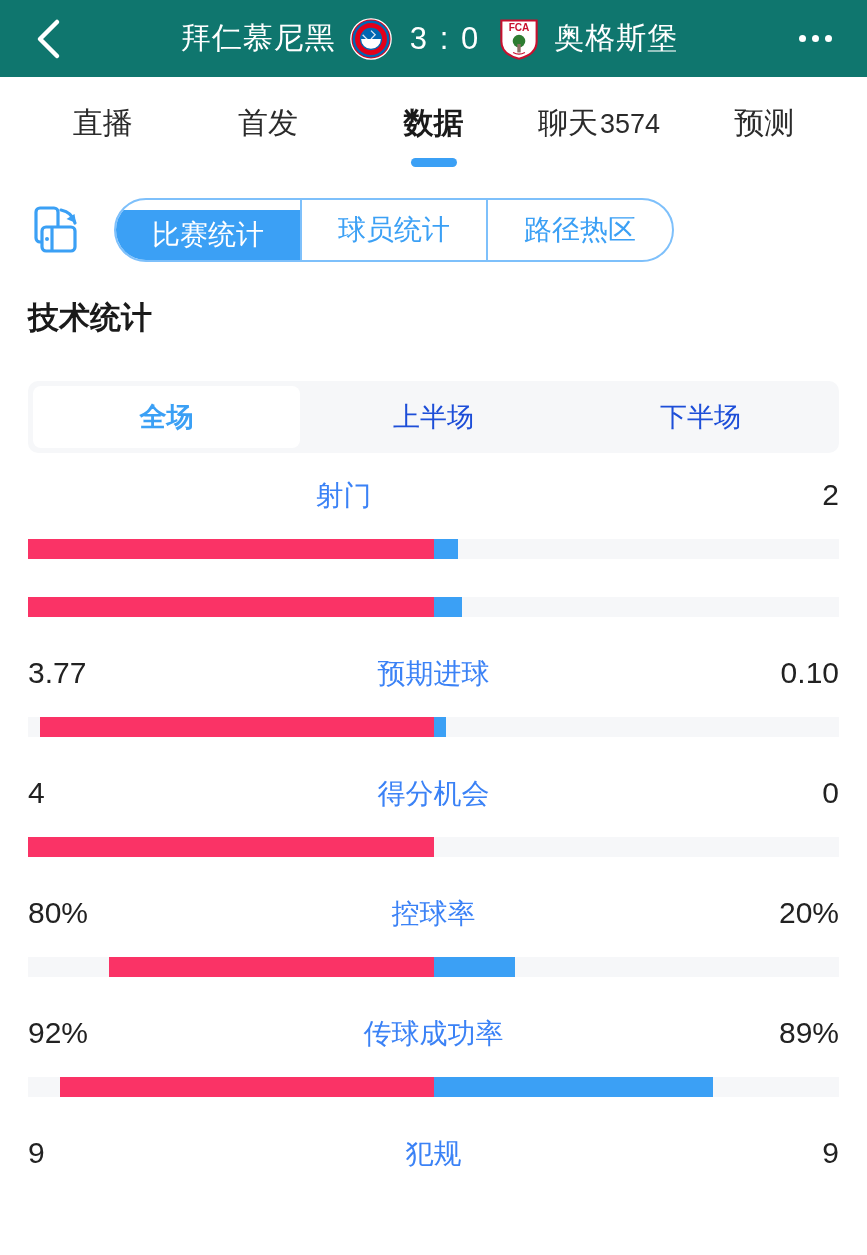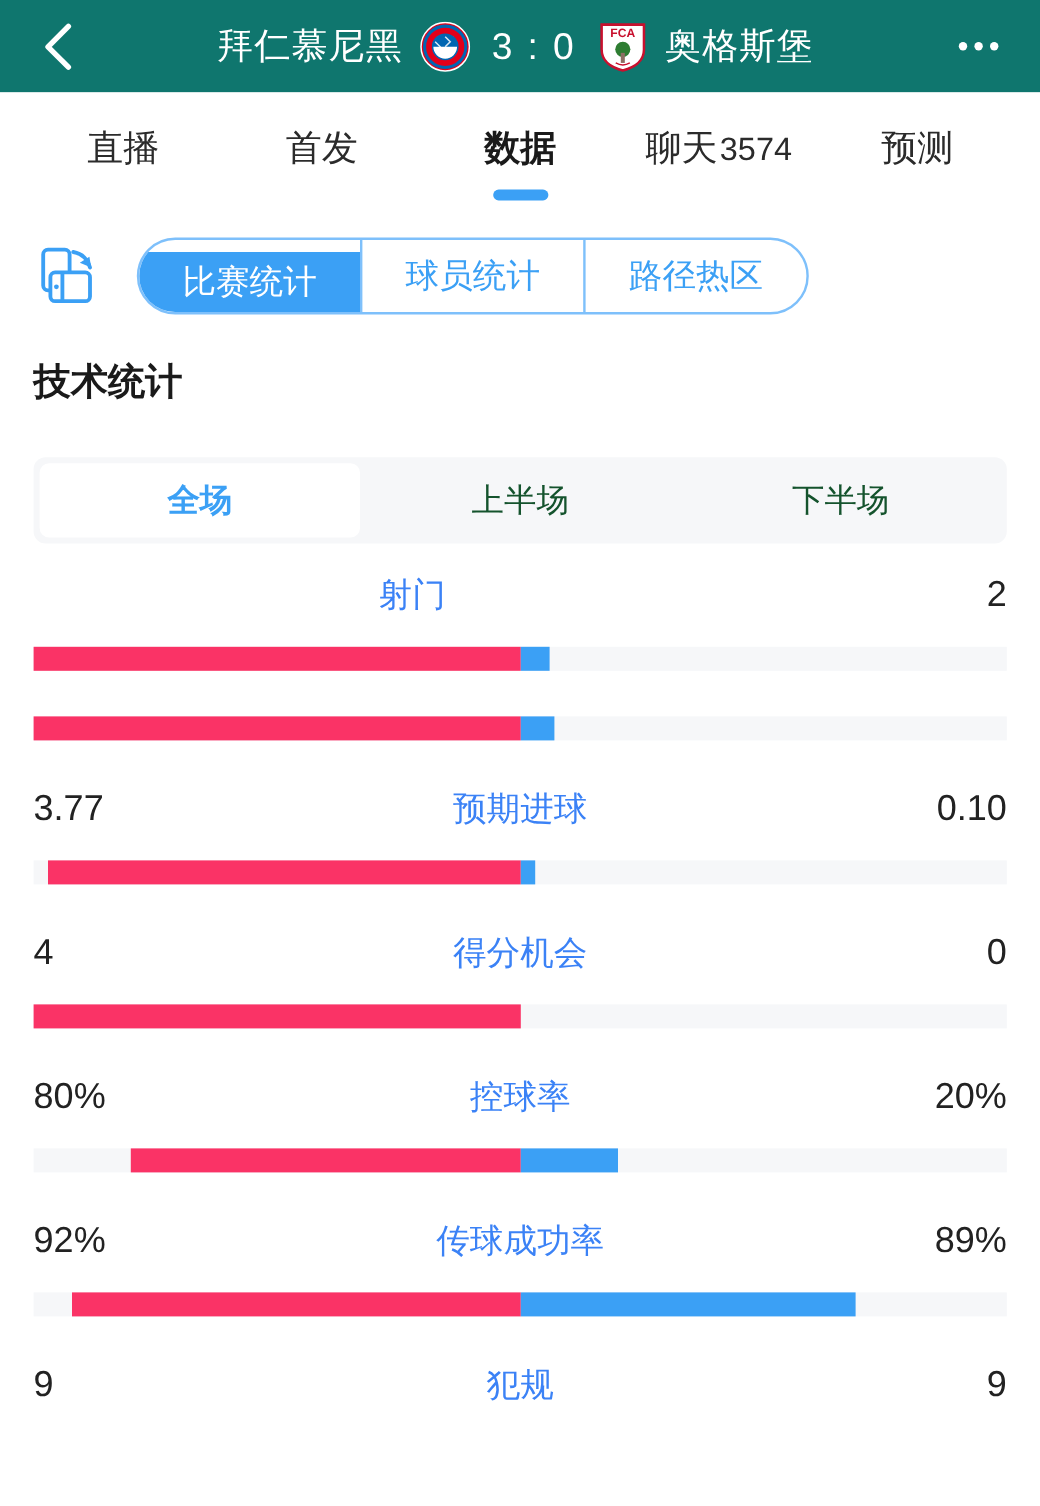--- a/index.html
+++ b/index.html
@@ -135,21 +135,21 @@
     border-radius: 10px;
     display: flex;
     align-items: flex-end;
     padding: 5px;
   }
   .period {
     flex: 1 1 0;
     height: 100%;
     display: flex; align-items: center; justify-content: center;
     font-size: 27px;
-    color: #14532d;
+    color: #1d4ed8;
     border-radius: 8px;
   }
   .period.active {
     background: #ffffff;
     color: #3ba0f5;
     font-weight: bold;
   }
 
   
   .stats { margin-top: 24px; }

